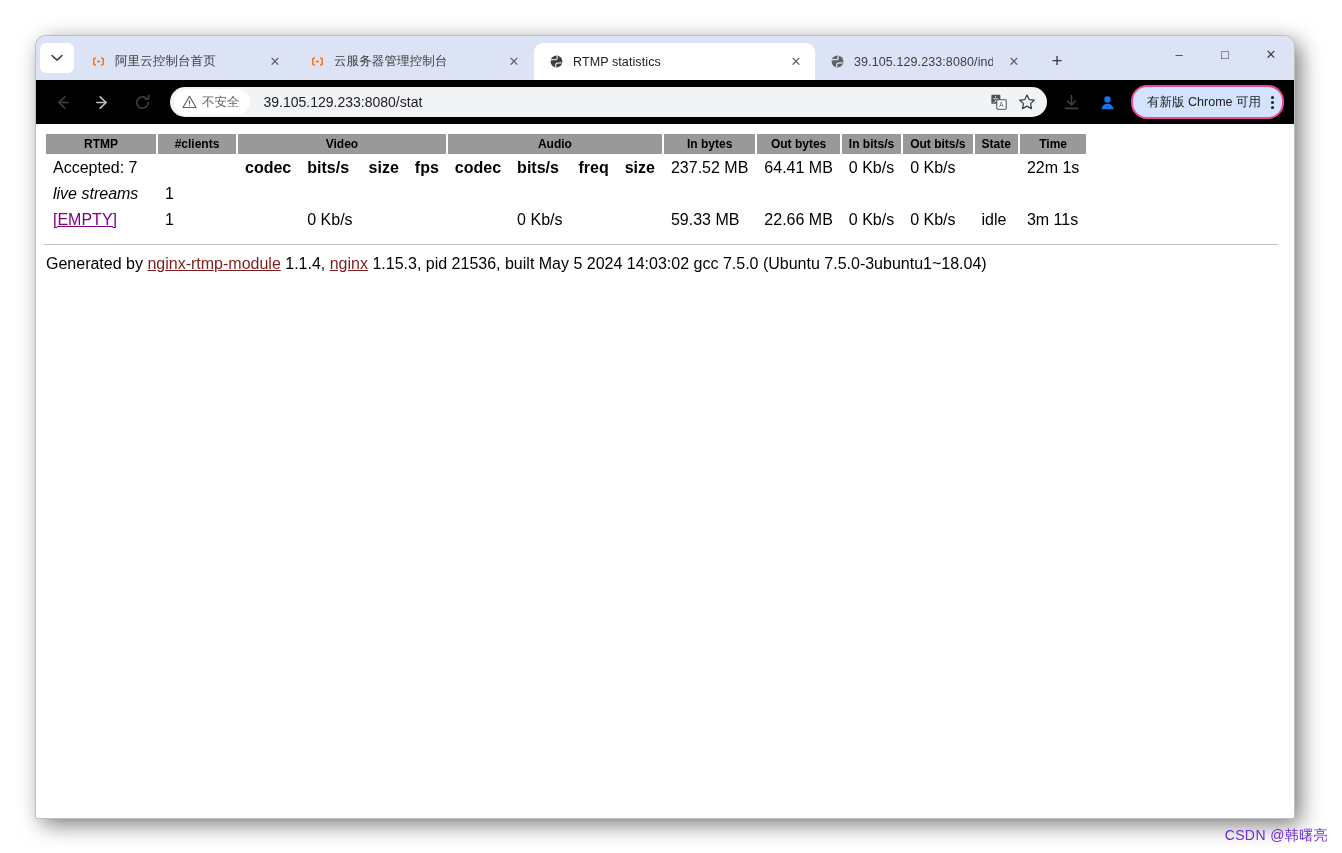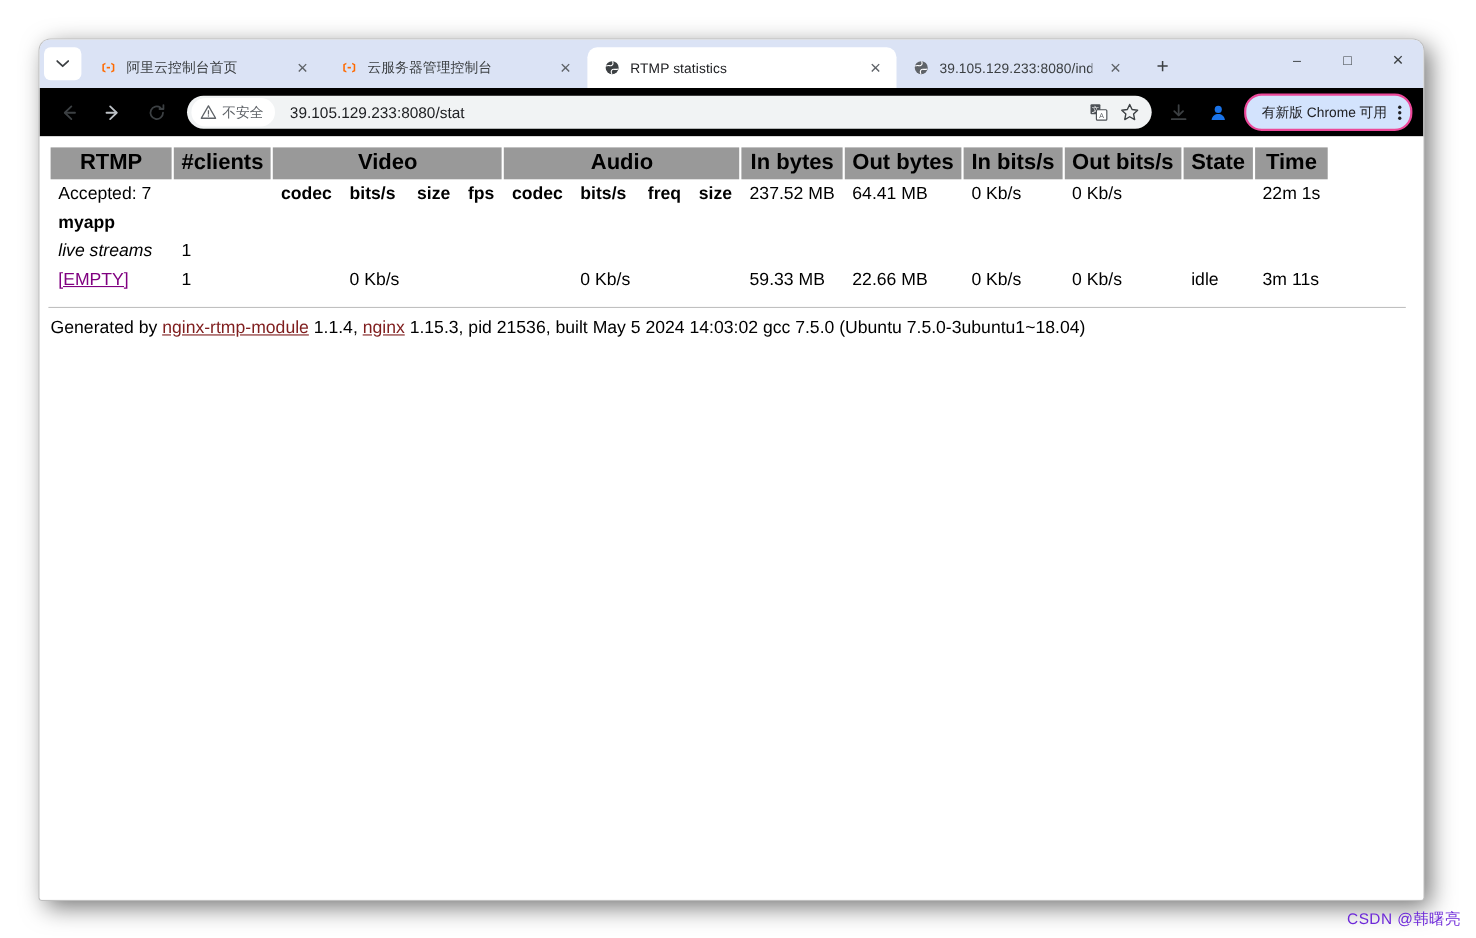--- a/index.html
+++ b/index.html
@@ -278,21 +278,21 @@
     color: #000000;
     margin: 0;
   }
   table#rtmp-stat th {
     background: #999999;
     color: #000000;
     font-weight: bold;
     text-align: center;
     padding: 3px 7px;
     white-space: nowrap;
-    font-size: 20px;
+    font-size: 12px;
   }
   table#rtmp-stat td {
     padding: 3px 7px;
     white-space: nowrap;
     font-size: 16px;
     background: transparent;
   }
   td.hdr-cell {
     background: #999999;
     font-weight: bold;
@@ -524,36 +524,20 @@
               <td class="hdr-cell">freq</td>
               <td class="hdr-cell">size</td>
               <td class="plain">237.52 MB</td>
               <td class="plain">64.41 MB</td>
               <td class="plain left">0 Kb/s</td>
               <td class="plain left">0 Kb/s</td>
               <td class="plain"></td>
               <td class="plain">22m 1s</td>
             </tr>
             <tr>
-              <td class="appname">myapp</td>
-              <td class="plain"></td>
-              <td class="plain"></td>
-              <td class="plain"></td>
-              <td class="plain"></td>
-              <td class="plain"></td>
-              <td class="plain"></td>
-              <td class="plain"></td>
-              <td class="plain"></td>
-              <td class="plain"></td>
-              <td class="plain"></td>
-              <td class="plain"></td>
-              <td class="plain"></td>
-              <td class="plain"></td>
-            </tr>
-            <tr>
               <td class="livelabel">live streams</td>
               <td class="livecount">1</td>
               <td class="plain"></td>
               <td class="plain"></td>
               <td class="plain"></td>
               <td class="plain"></td>
               <td class="plain"></td>
               <td class="plain"></td>
               <td class="plain"></td>
               <td class="plain"></td>

